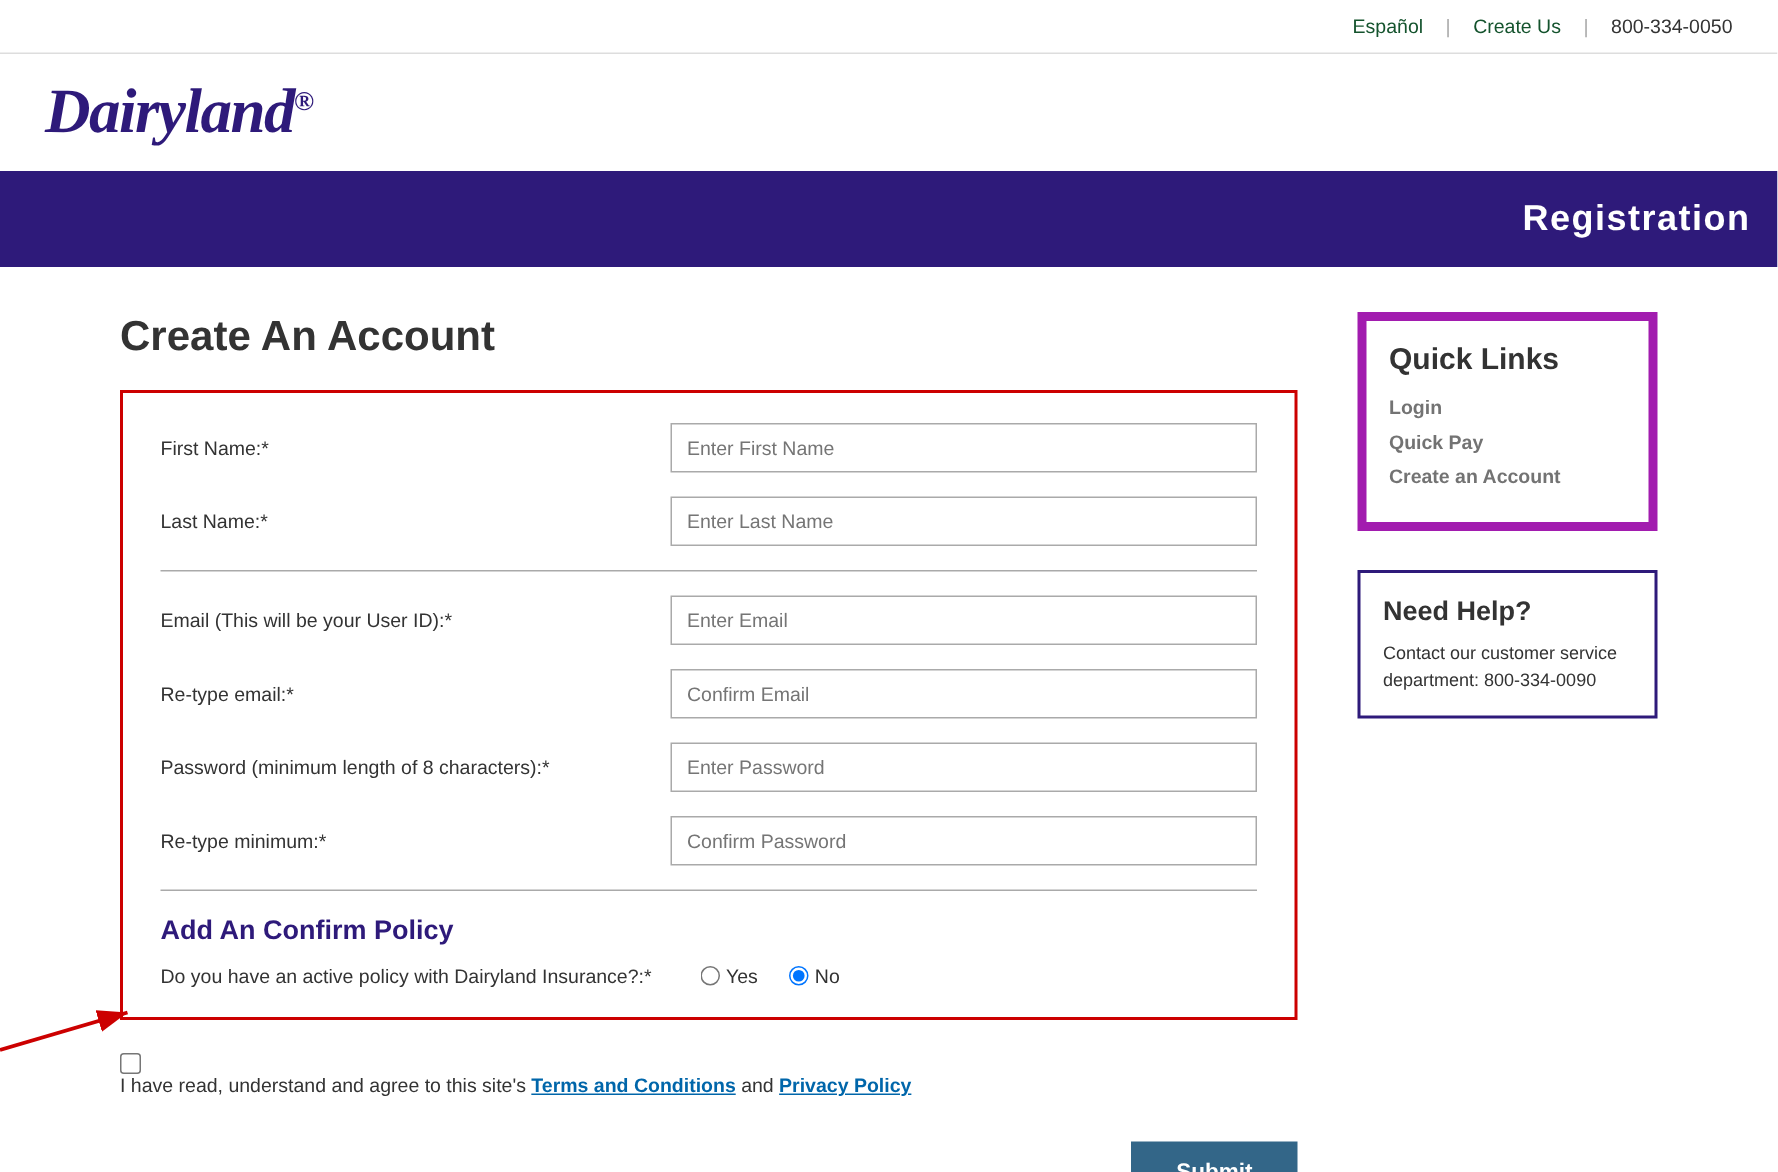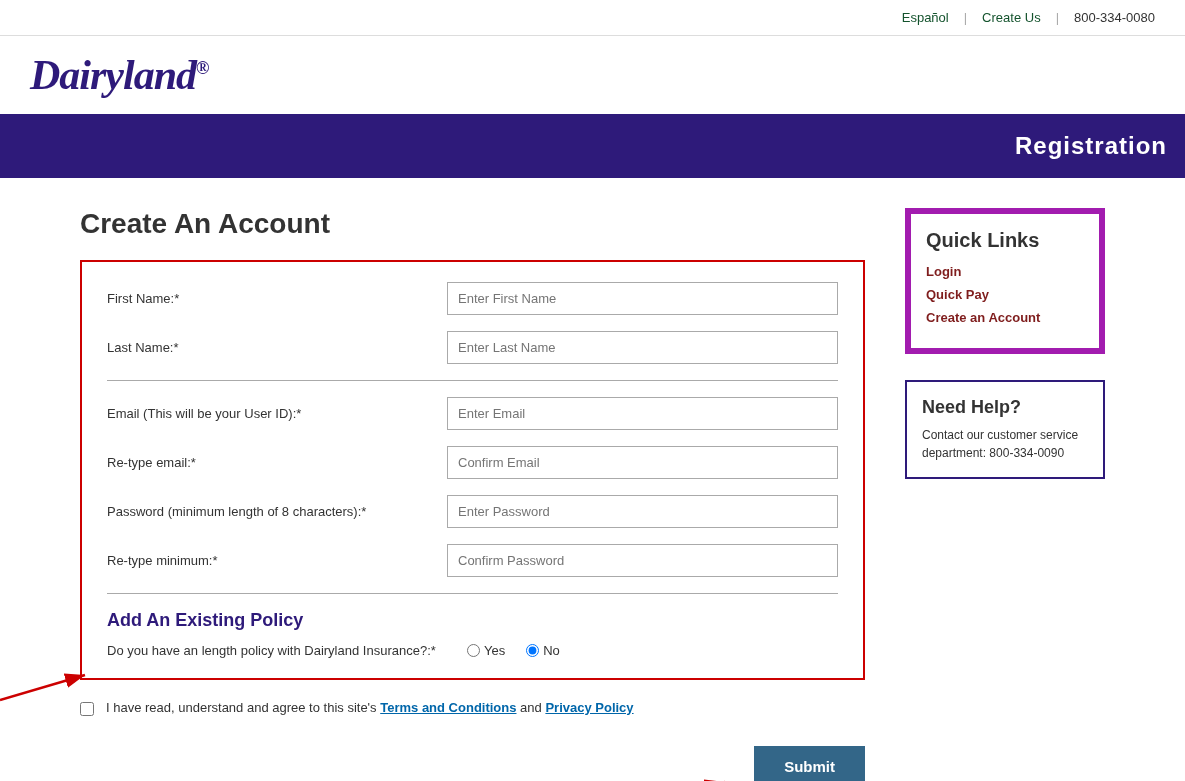--- a/index.html
+++ b/index.html
@@ -143,25 +143,25 @@
       align-items: center;
       gap: 4px;
       width: auto;
       font-size: 13px;
     }
 
     
     .terms-area {
       display: flex;
       align-items: flex-start;
-      gap: 12px;
       padding: 20px 0 10px 0;
       font-size: 13px;
       color: #333;
       position: relative;
+      flex-direction: column;
     }
 
     .terms-area input[type="checkbox"] {
       margin-top: 2px;
       width: 14px;
       height: 14px;
     }
 
     .terms-link {
       color: #0066aa;
@@ -201,21 +201,21 @@
 
     .quick-links-box h3 {
       font-size: 20px;
       font-weight: bold;
       color: #333;
       margin-bottom: 12px;
     }
 
     .quick-links-box a {
       display: block;
-      color: #7f1d1d;
+      color: #737373;
       text-decoration: none;
       font-size: 13px;
       margin-bottom: 8px;
       font-weight: bold;
     }
 
     .need-help-box {
       border: 2px solid #2e1a7a;
       padding: 15px;
     }
@@ -244,21 +244,21 @@
     }
   </style>
 </head>
 <body>
 
 <div class="top-bar">
   <a class="top-bar-link">Español</a>
   <span class="top-bar-sep">|</span>
   <a class="top-bar-link">Create Us</a>
   <span class="top-bar-sep">|</span>
-  <span class="top-bar-phone">800-334-0080</span>
+  <span class="top-bar-phone">800-334-0050</span>
 </div>
 
 <div class="logo-area">
   <div class="logo-text">
     <span>Dairyland</span><span class="reg">®</span>
   </div>
 </div>
 
 <div class="reg-banner">
   <span>Registration</span>
@@ -309,24 +309,24 @@
           <input type="password" placeholder="Enter Password" style="">
         </div>
 
         <div class="form-row">
           <label>Re-type minimum:*</label>
           <input type="password" placeholder="Confirm Password" style="">
         </div>
 
         <hr class="form-divider">
 
-        <div class="form-section-title">Add An Existing Policy</div>
+        <div class="form-section-title">Add An Confirm Policy</div>
 
         <div class="policy-row">
-          <label>Do you have an length policy with Dairyland Insurance?:*</label>
+          <label>Do you have an active policy with Dairyland Insurance?:*</label>
           <div class="radio-group">
             <label>
               <input type="radio" name="active_policy" value="yes" style="">
               <span>Yes</span>
             </label>
             <label>
               <input type="radio" name="active_policy" value="no" checked="" style="">
               <span>No</span>
             </label>
           </div>

